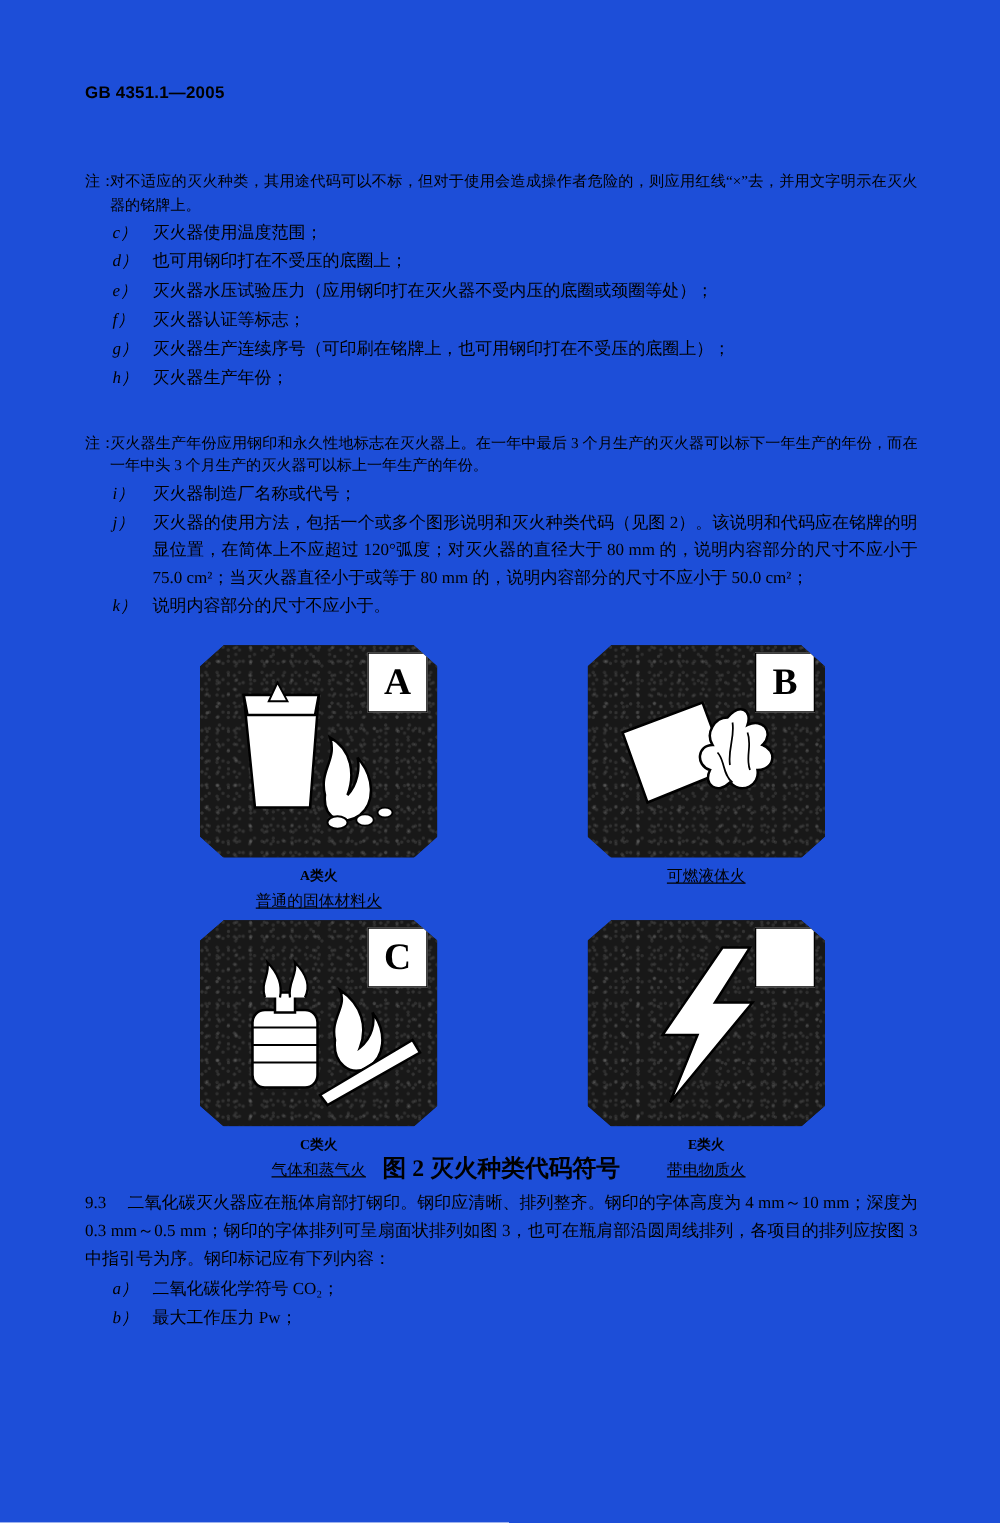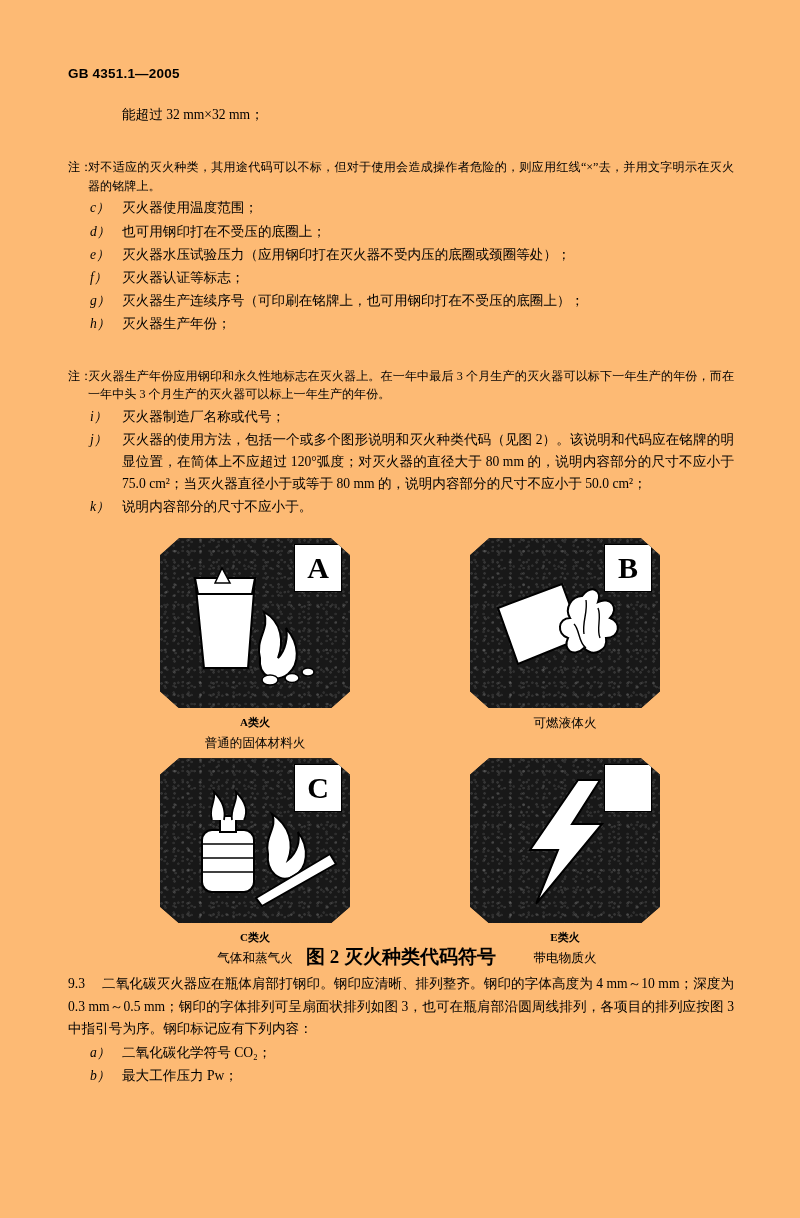--- a/index.html
+++ b/index.html
@@ -9,21 +9,21 @@
   }
   body {
     font-family: "Liberation Serif", "DejaVu Serif", serif;
     color: #000000;
   }
   .page {
     position: relative;
     width: 800px;
     height: 1218px;
     margin: 0 auto;
-    background: #fdba74;
+    background: #1d4ed8;
     overflow: hidden;
   }
   .header {
     position: absolute;
     left: 68px;
     top: 66px;
     font-family: "Liberation Sans", sans-serif;
     font-weight: bold;
     font-size: 13.5px;
     letter-spacing: 0.2px;
@@ -116,20 +116,21 @@
   }
   .caption1 {
     font-size: 11px;
     margin-top: 7px;
     font-family: "Liberation Serif", serif;
     font-weight: bold;
   }
   .caption2 {
     font-size: 12.6px;
     margin-top: 5px;
+    text-decoration: underline;
   }
   .fig-title {
     position: absolute;
     width: 666px;
     left: 0;
     bottom: 0;
     text-align: center;
     font-size: 19px;
     font-weight: bold;
   }
@@ -162,21 +163,20 @@
 </style>
 </head>
 <body>
 
 <div class="page">
 
   <div class="header">GB 4351.1—2005</div>
 
   <div class="content">
 
-    <div class="para cont-line">能超过 32 mm×32 mm；</div>
 
     <div class="note">
       <span class="note-label">注：</span>
       <span class="note-body">对不适应的灭火种类，其用途代码可以不标，但对于使用会造成操作者危险的，则应用红线“×”去，并用文字明示在灭火器的铭牌上。</span>
     </div>
 
     <div class="item">
       <span class="marker">c）</span>
       <span class="txt">灭火器使用温度范围；</span>
     </div>

